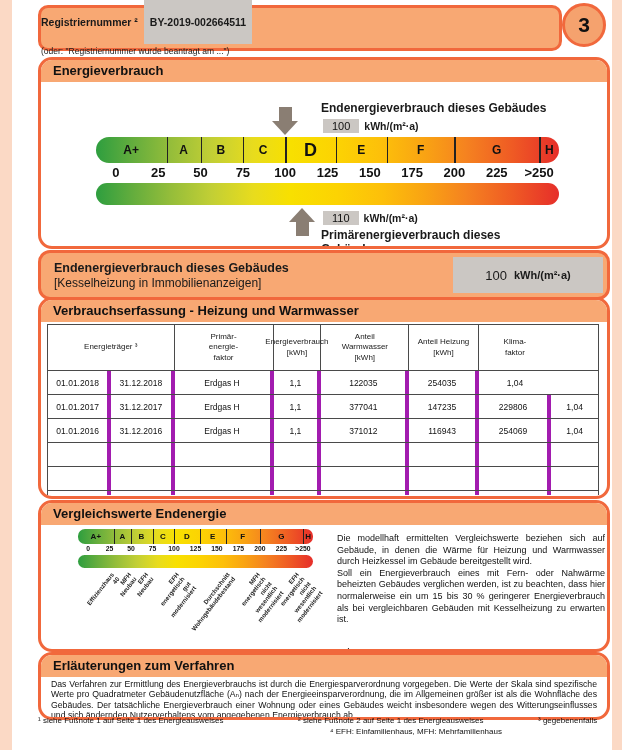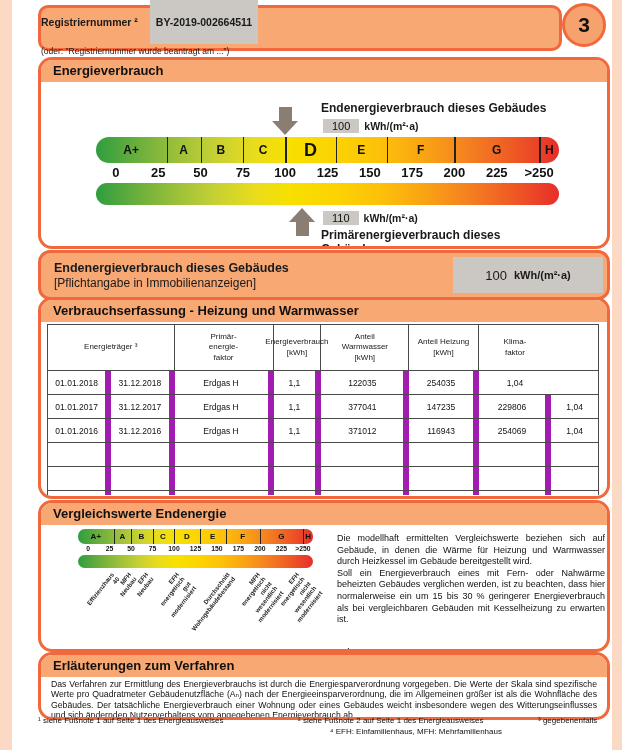--- a/index.html
+++ b/index.html
@@ -7,21 +7,21 @@
         font-family:"Liberation Sans","DejaVu Sans",sans-serif;color:#1a1a1a;overflow:hidden;}
   .edge{position:absolute;top:0;bottom:0;background:#fbd9c5;}
   .edge.l{left:0;width:12px;}
   .edge.r{right:0;width:10px;}
 
   
   .hdr{position:absolute;left:38px;top:5px;width:518px;height:40px;background:#f8a873;
        border:3px solid #f1683c;border-radius:10px;display:flex;align-items:center;}
   .hdr-title{font-weight:bold;font-size:13.5px;padding-left:13px;width:292px;color:#111;}
   .hdr-reg{flex:1;padding-right:6px;}
-  .reg-line{display:flex;align-items:center;gap:12px;}
+  .reg-line{display:flex;align-items:center;gap:6px;}
   .reg-label{font-weight:bold;font-size:10.5px;}
   .reg-value{font-weight:bold;font-size:10.5px;background:#cbc7c3;padding:16px 6px;}
   .reg-alt{font-size:8.5px;margin-top:2px;}
   .page-circle{position:absolute;left:562px;top:3px;width:38px;height:38px;border-radius:50%;
        background:#f5a26e;border:3px solid #f1683c;display:flex;align-items:center;justify-content:center;
        font-size:21px;font-weight:bold;color:#111;}
 
   
   .box{position:absolute;left:38px;width:566px;background:#fff;border:3px solid #f1683c;
        border-radius:14px;overflow:hidden;}
@@ -82,21 +82,21 @@
   .hc{border-right:1px solid #4a4a4a;display:flex;align-items:center;justify-content:center;
       text-align:center;font-size:8px;line-height:1.3;}
   .hc:last-child{border-right:none;}
   .hc.zeitraum{display:block;padding:0;}
   .zr-top{height:50%;display:flex;align-items:center;justify-content:center;}
   .zr-bottom{height:50%;display:flex;border-top:1px solid #4a4a4a;}
   .zr-von,.zr-bis{flex:1;display:flex;align-items:center;justify-content:center;}
   .zr-von{border-right:1px solid #4a4a4a;}
   .trow{display:grid;grid-template-columns:11.5% 11.5% 18% 8.7% 16% 12.6% 13.2% 8.5%;height:23px;
         border-bottom:1px solid #4a4a4a;}
-  .tcell{border-right:6px solid #a21caf;display:flex;align-items:center;justify-content:center;color:#111;}
+  .tcell{border-right:4px solid #a21caf;display:flex;align-items:center;justify-content:center;color:#111;}
   .tcell:last-child{border-right:none;}
 
   
   #sec-vergleich{top:500px;height:146px;}
   .cmp-left{position:absolute;left:37px;top:26px;width:235px;height:114px;}
   .letterbar.small{left:0;top:0;width:100%;height:15px;border-radius:7px;}
   .letterbar.small .sletter{font-size:8px;line-height:15px;}
   .letterbar.small .stick{width:1px;}
   .numrow.small{left:0;top:15px;width:100%;height:10px;}
   .numrow.small span{position:absolute;transform:translateX(-50%);font-size:6.8px;font-weight:bold;
@@ -200,21 +200,21 @@
           <span class="unit">kWh/(m²·a)</span>
         </div>
         <div class="pri-label">Primärenergieverbrauch dieses Gebäudes</div>
       </div>
     </div>
   </section>
 
   <section class="bar2">
     <div class="b2-textblock">
       <div class="b2-title">Endenergieverbrauch dieses Gebäudes</div>
-      <div class="b2-sub">[Pflichtangabe in Immobilienanzeigen]</div>
+      <div class="b2-sub">[Kesselheizung in Immobilienanzeigen]</div>
     </div>
     <div class="b2-value">
       <span class="b2-num">100</span>
       <span class="b2-unit">kWh/(m²·a)</span>
     </div>
   </section>
 
   <section class="box" id="sec-table">
     <div class="box-title">Verbrauchserfassung - Heizung und Warmwasser</div>
     <div class="vtable">

